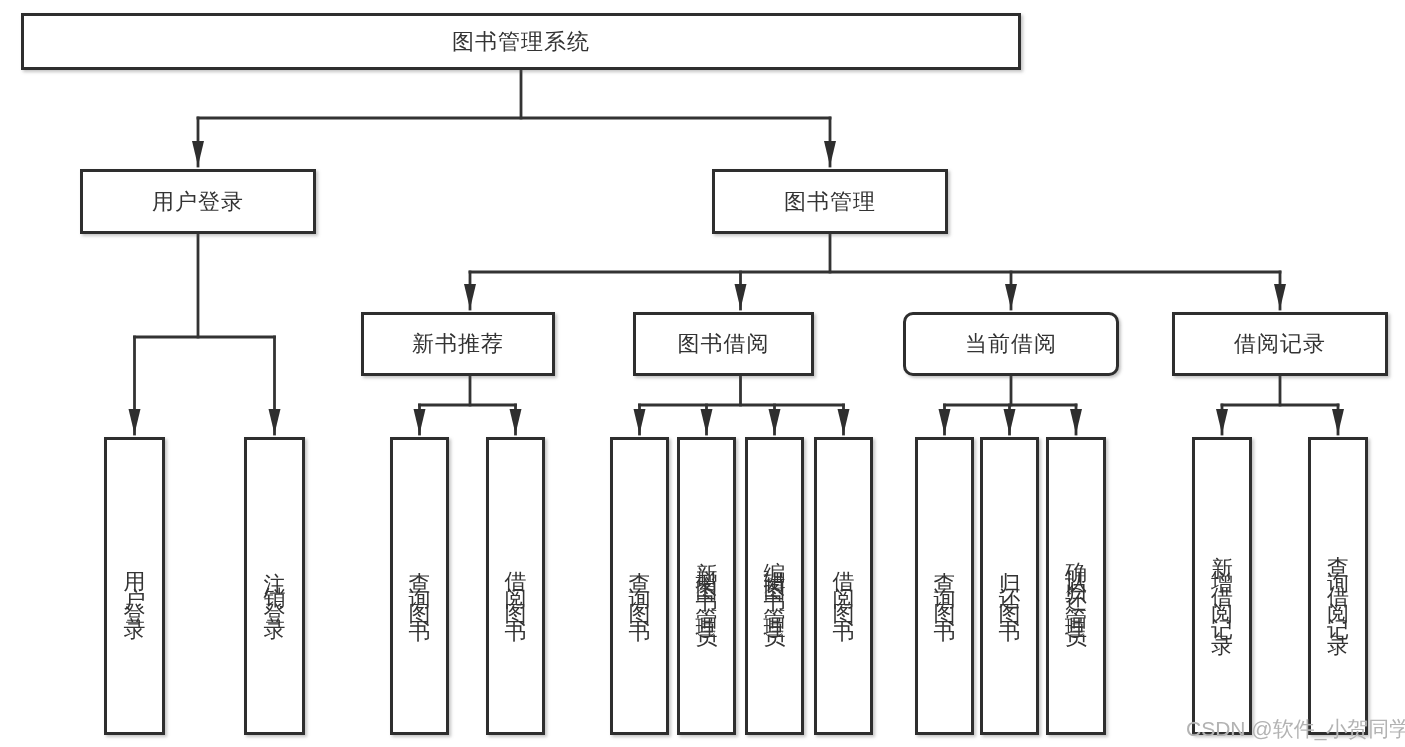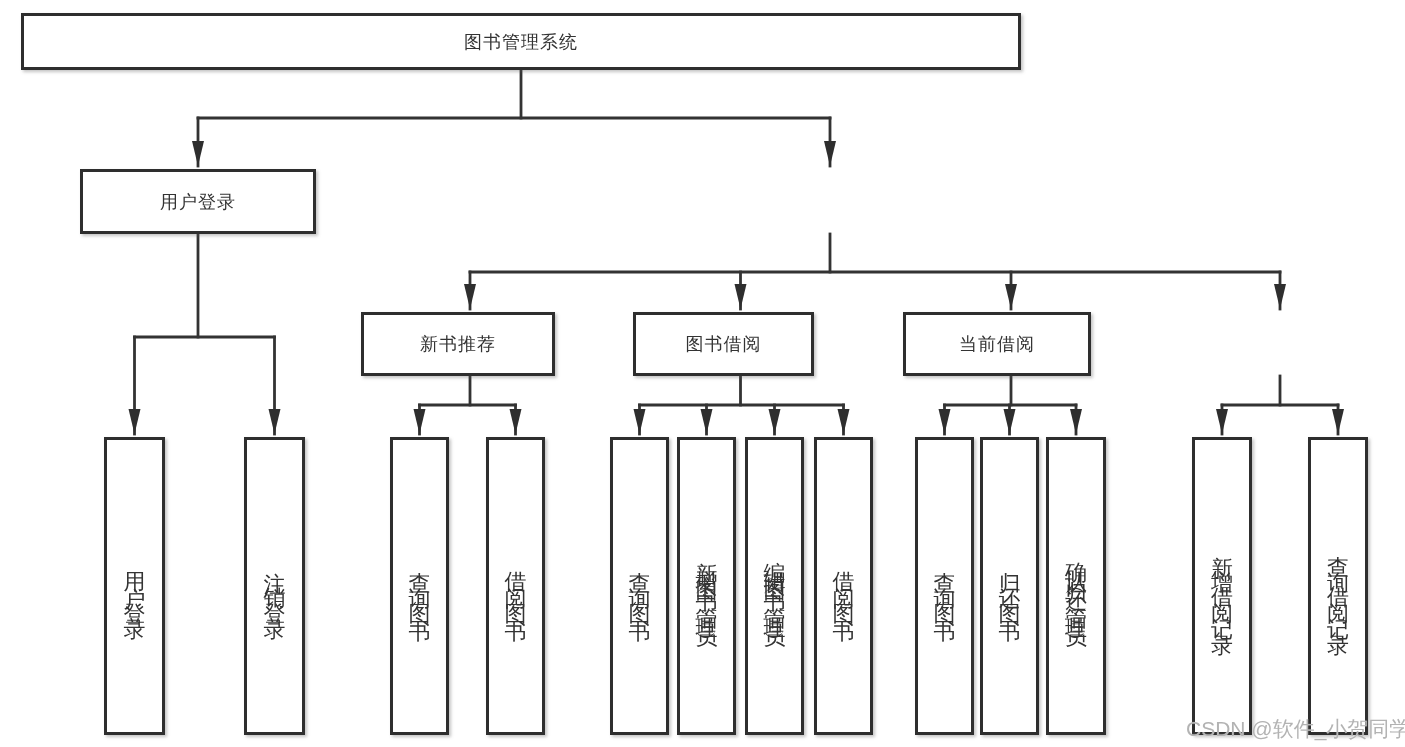--- a/index.html
+++ b/index.html
@@ -19,21 +19,21 @@
   }
   .box {
     position: absolute;
     box-sizing: border-box;
     border: 3px solid #2e2e2e;
     background: #ffffff;
     display: flex;
     align-items: center;
     justify-content: center;
     color: #333333;
-    font-size: 18px;
+    font-size: 22px;
     letter-spacing: 1px;
     box-shadow: 2px 2px 3px rgba(90,90,90,0.35);
     z-index: 2;
   }
   .vbox {
     position: absolute;
     box-sizing: border-box;
     border: 3px solid #2e2e2e;
     background: #ffffff;
     display: flex;
@@ -54,21 +54,21 @@
   }
   .vbox.tight span { letter-spacing: 0.42em; }
 
   
   #n-root  { left: 21px;  top: 13px;  width: 1000px; height: 57px; }
   #n-login { left: 80px;  top: 169px; width: 236px;  height: 65px; }
   #n-mgmt  { left: 712px; top: 169px; width: 236px;  height: 65px; }
 
   #n-rec   { left: 361px;  top: 312px; width: 194px; height: 64px; }
   #n-bor   { left: 633px;  top: 312px; width: 181px; height: 64px; }
-  #n-cur   { left: 903px;  top: 312px; width: 188px; height: 64px; }
+  #n-cur   { left: 903px;  top: 312px; width: 216px; height: 64px; border-radius: 10px; }
   #n-log   { left: 1172px; top: 312px; width: 216px; height: 64px; }
 
   #lf-a1 { left: 104px;  width: 61px; }
   #lf-a2 { left: 244px;  width: 61px; }
   #lf-b1 { left: 390px;  width: 59px; }
   #lf-b2 { left: 486px;  width: 59px; }
   #lf-c1 { left: 610px;  width: 59px; }
   #lf-c2 { left: 677px;  width: 59px; }
   #lf-c3 { left: 745px;  width: 59px; }
   #lf-c4 { left: 814px;  width: 59px; }
@@ -144,30 +144,36 @@
     </g>
   </svg>
 
   <div class="box" id="n-root">
     <span>图书管理系统</span>
   </div>
 
   <div class="box" id="n-login">
     <span>用户登录</span>
   </div>
+  <div class="box" id="n-mgmt">
+    <span>图书管理</span>
+  </div>
 
   <div class="box" id="n-rec">
     <span>新书推荐</span>
   </div>
   <div class="box" id="n-bor">
     <span>图书借阅</span>
   </div>
   <div class="box" id="n-cur">
     <span>当前借阅</span>
   </div>
+  <div class="box" id="n-log">
+    <span>借阅记录</span>
+  </div>
 
   <div class="vbox" id="lf-a1">
     <span>用户登录</span>
   </div>
   <div class="vbox" id="lf-a2">
     <span>注销登录</span>
   </div>
 
   <div class="vbox" id="lf-b1">
     <span>查询图书</span>

